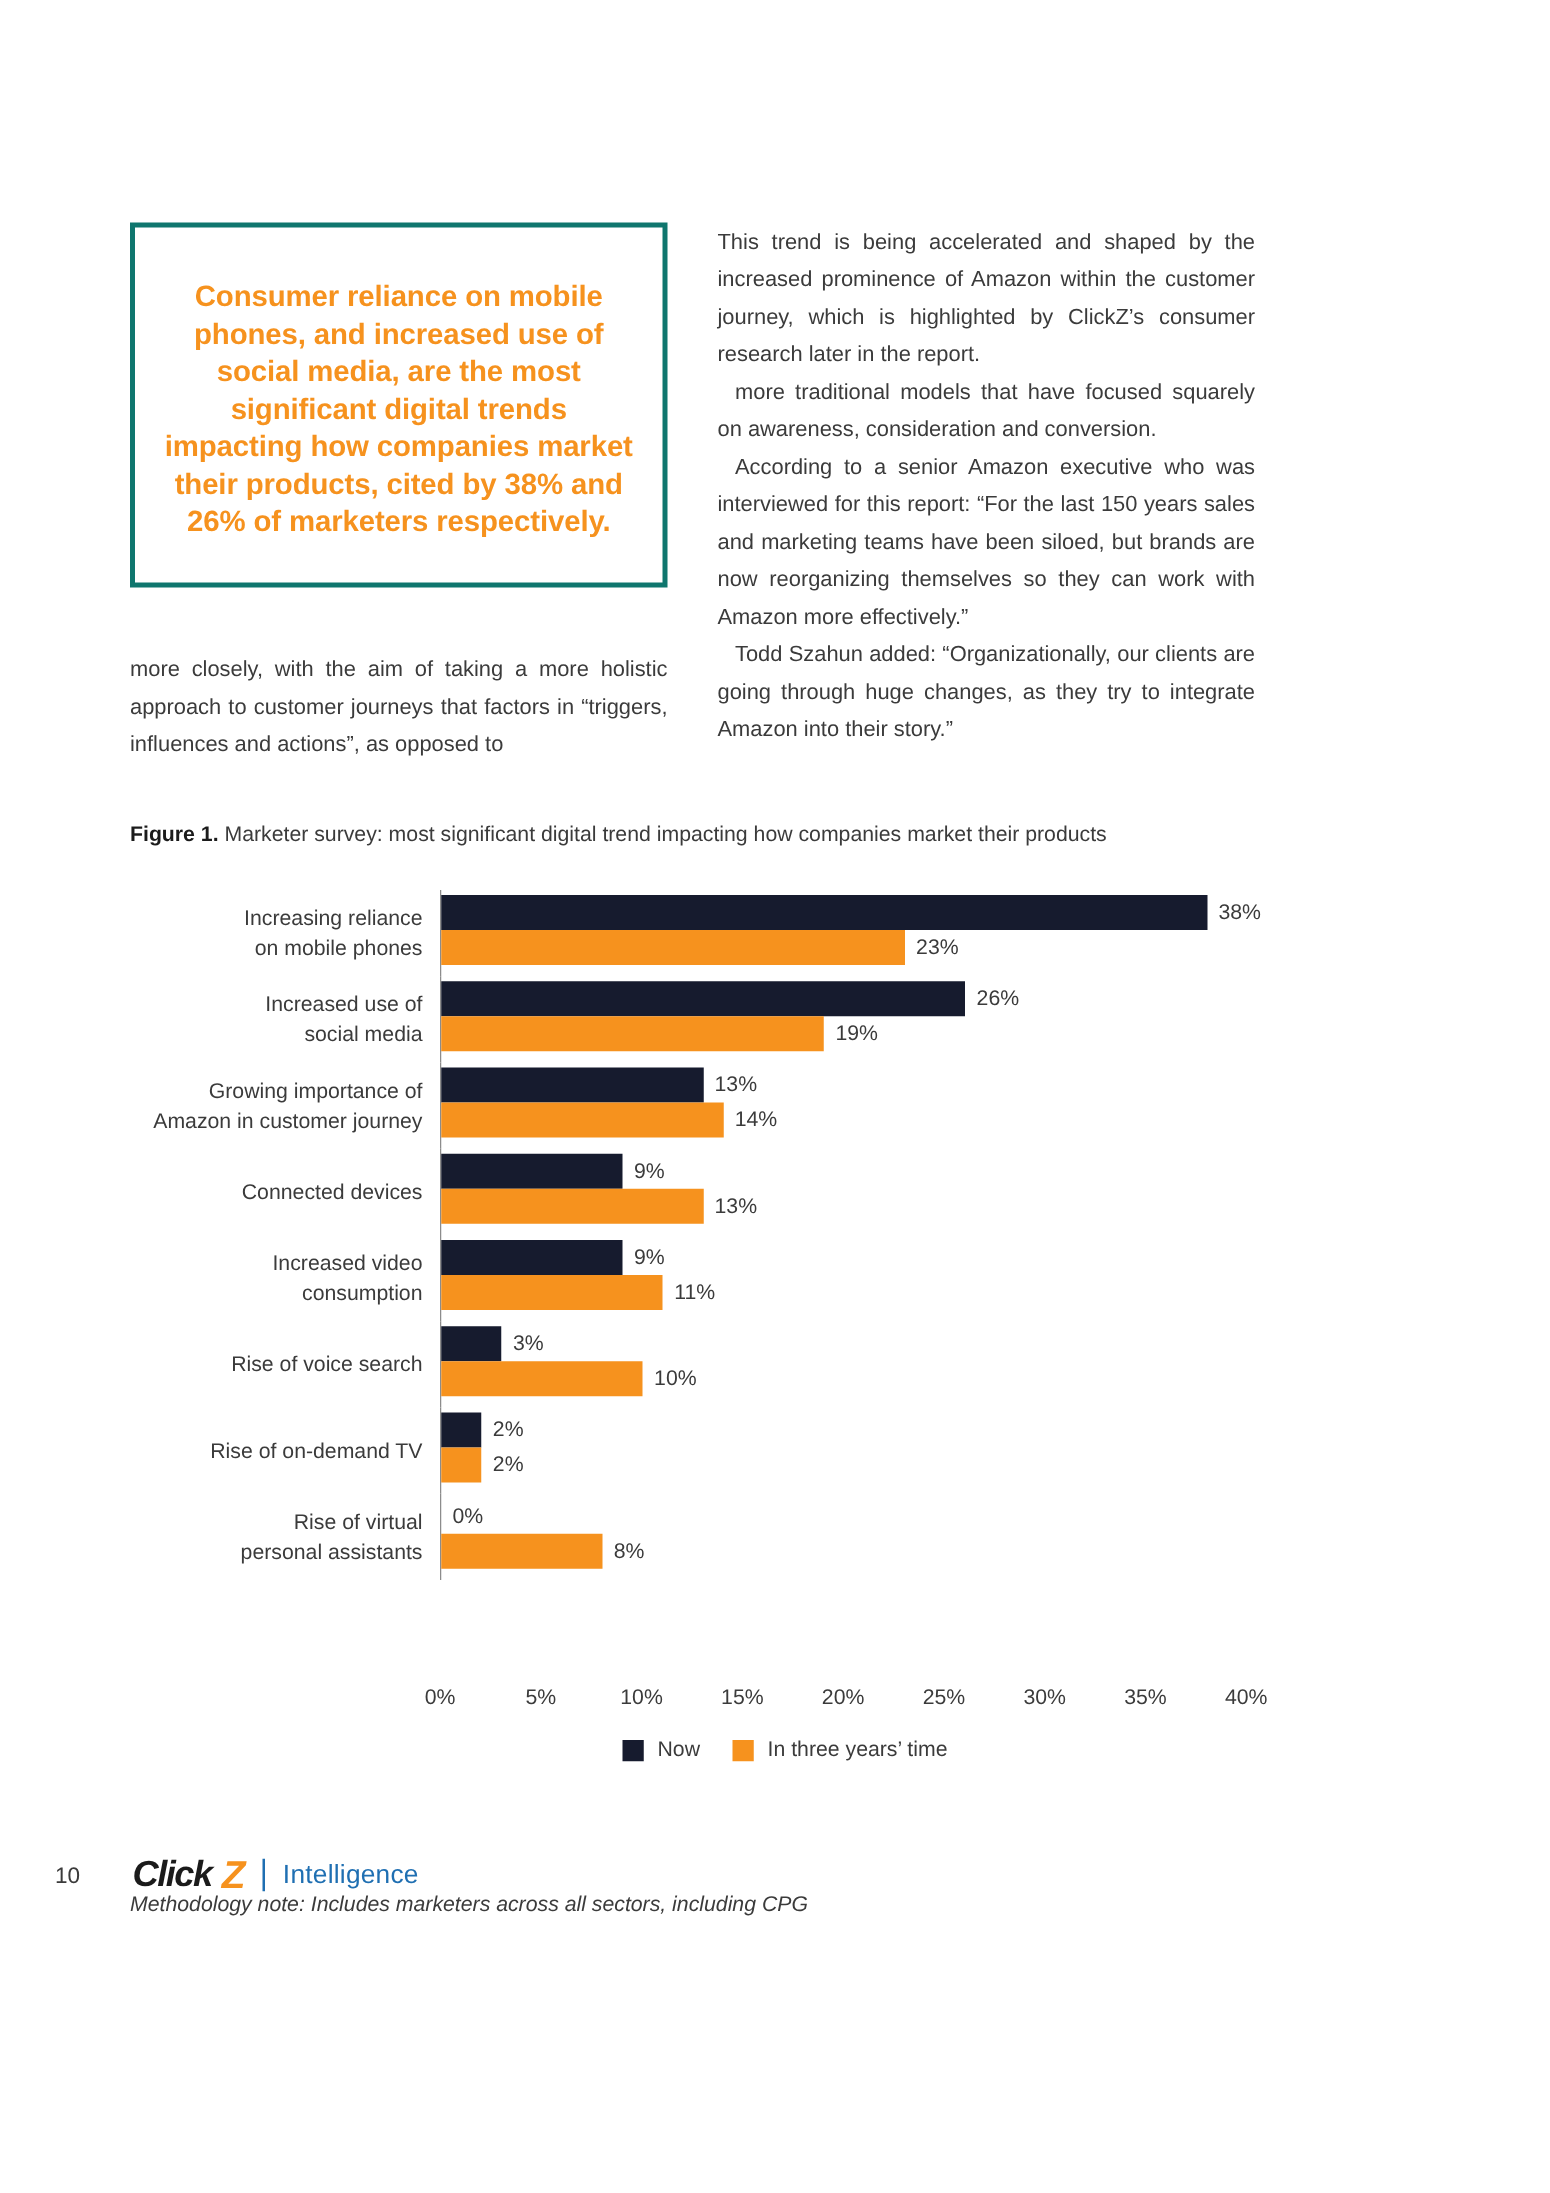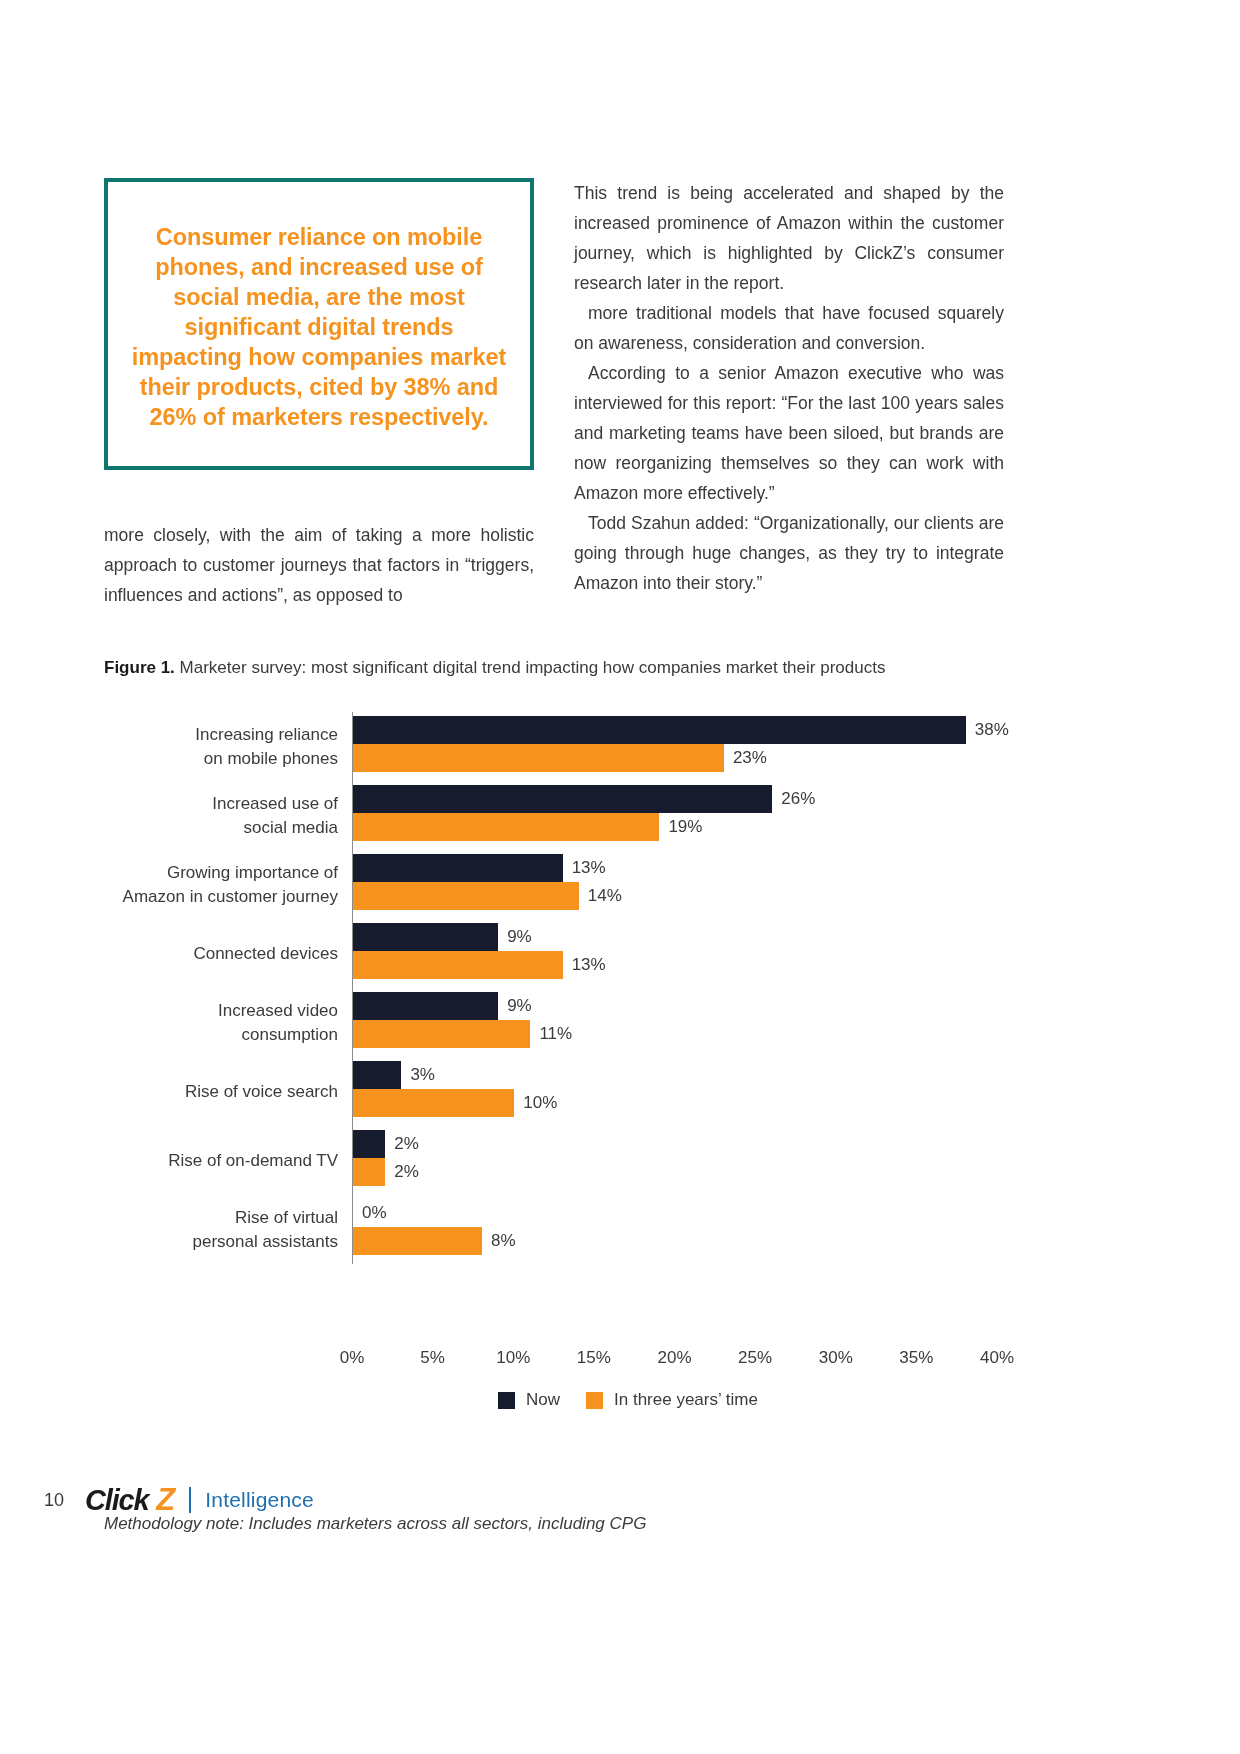--- a/index.html
+++ b/index.html
@@ -158,21 +158,21 @@
   }
 
   
   .footer {
     position: absolute;
     left: 44px;
     top: 1482px;
     width: 1150px;
     display: flex;
     align-items: center;
-    gap: 21px;
+    gap: 42px;
   }
   .page-num { font-size: 18px; color: #3b3b3b; }
   .logo { display: flex; align-items: center; gap: 12px; }
   .logo-click {
     font-size: 29px;
     font-weight: bold;
     font-style: italic;
     letter-spacing: -1.2px;
     color: #1b1b1b;
   }
@@ -205,21 +205,21 @@
     <div class="col-left">
       <div class="quote-box">
         <p class="quote-text">Consumer reliance on mobile phones, and increased use of social media, are the most significant digital trends impacting how companies market their products, cited by 38% and 26% of marketers respectively.</p>
       </div>
       <p class="body-par left-par">more closely, with the aim of taking a more holistic approach to customer journeys that factors in “triggers, influences and actions”, as opposed to</p>
     </div>
 
     <div class="col-right">
       <p class="body-par">This trend is being accelerated and shaped by the increased prominence of Amazon within the customer journey, which is highlighted by ClickZ’s consumer research later in the report.</p>
       <p class="body-par">more traditional models that have focused squarely on awareness, consideration and conversion.</p>
-      <p class="body-par">According to a senior Amazon executive who was interviewed for this report: “For the last 100 years sales and marketing teams have been siloed, but brands are now reorganizing themselves so they can work with Amazon more effectively.”</p>
+      <p class="body-par">According to a senior Amazon executive who was interviewed for this report: “For the last 150 years sales and marketing teams have been siloed, but brands are now reorganizing themselves so they can work with Amazon more effectively.”</p>
       <p class="body-par">Todd Szahun added: “Organizationally, our clients are going through huge changes, as they try to integrate Amazon into their story.”</p>
     </div>
   </div>
 
   <div class="fig-caption">
     <b>Figure 1.</b><span> Marketer survey: most significant digital trend impacting how companies market their products</span>
   </div>
 
   <div class="chart">
     <div class="plot-rows" id="plot-rows">

